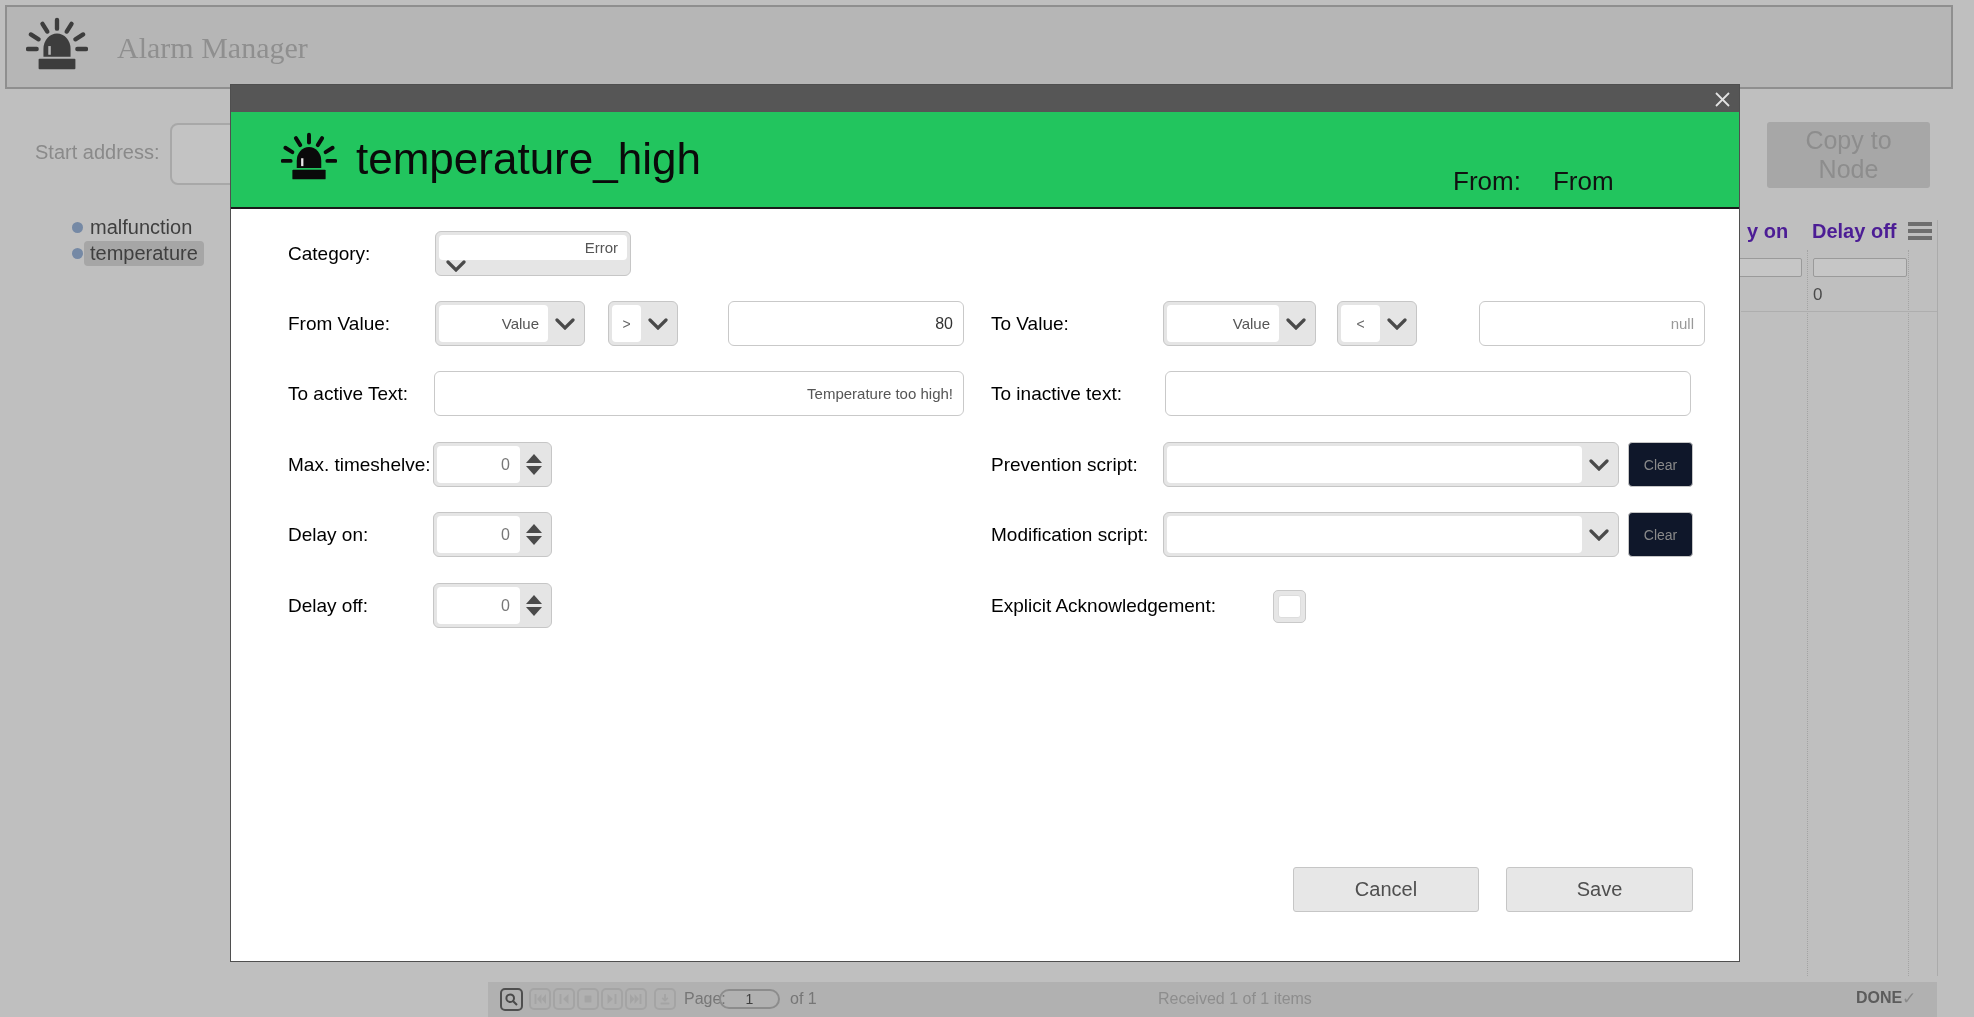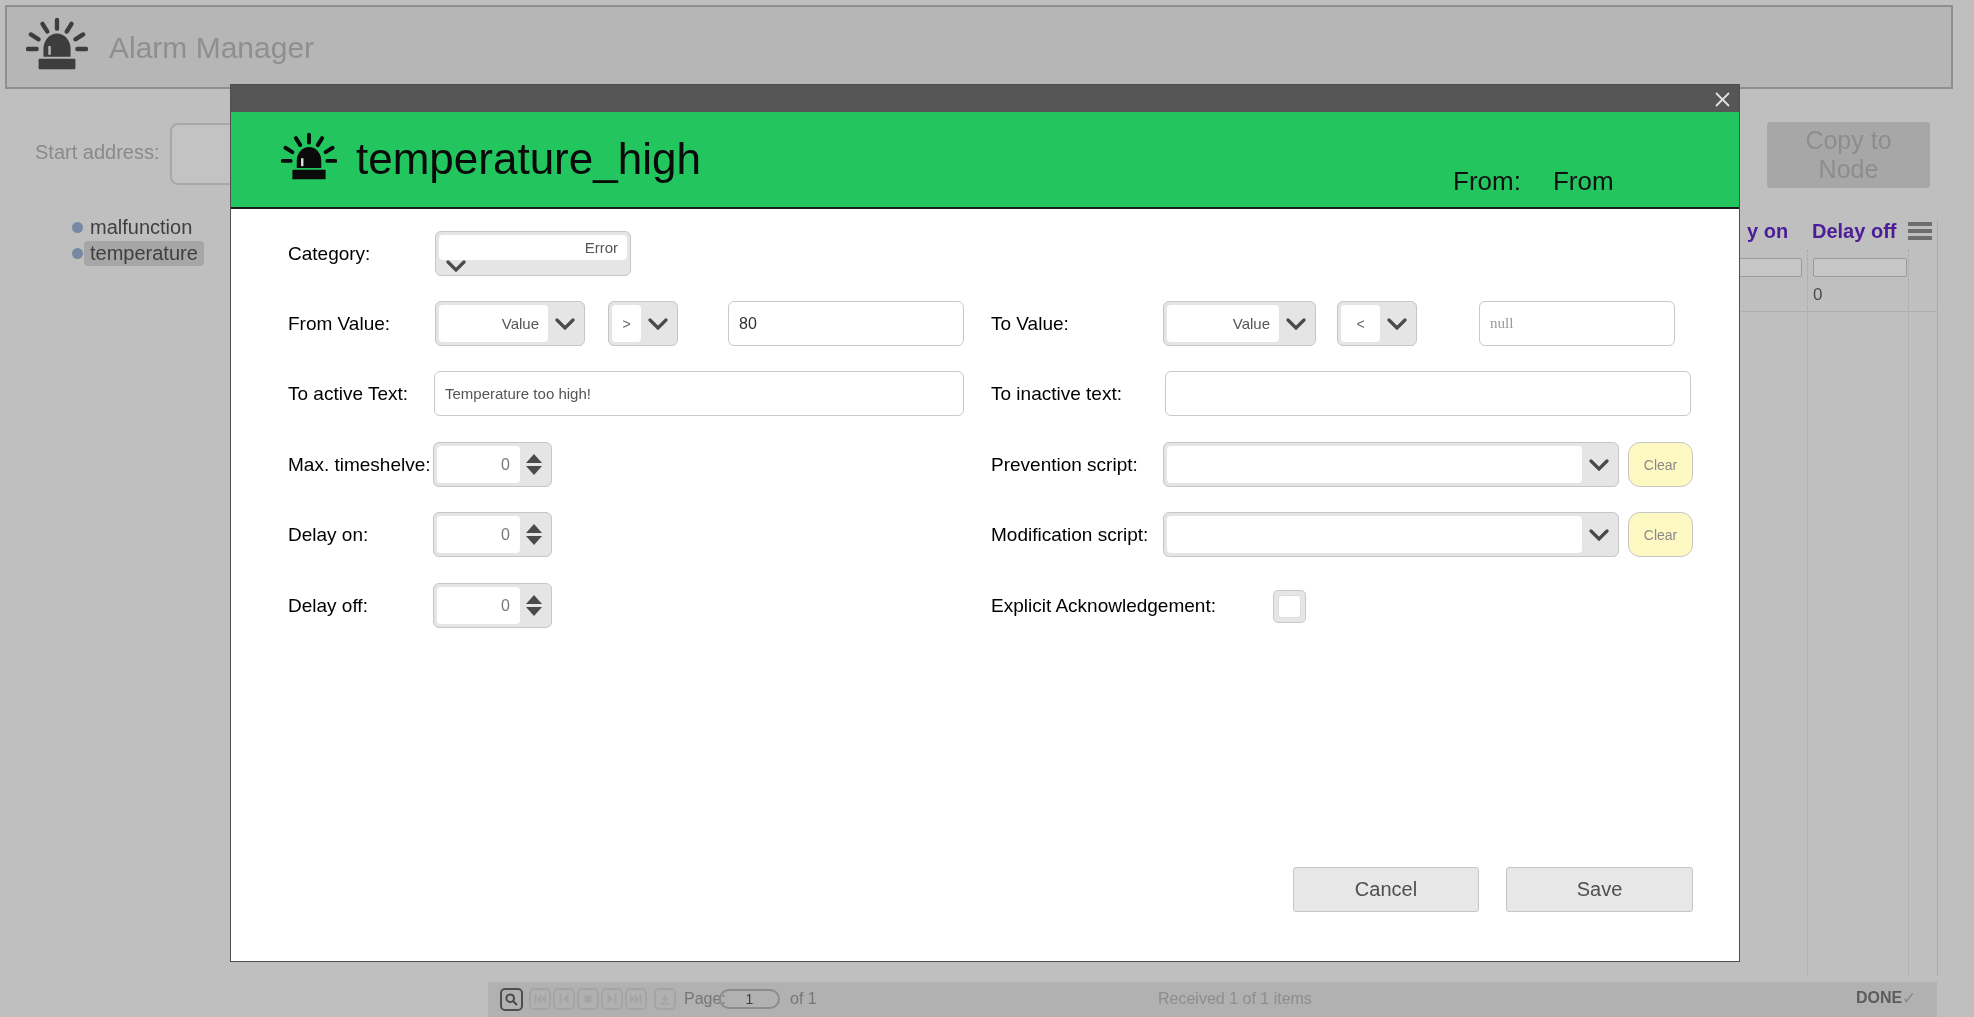--- a/index.html
+++ b/index.html
@@ -3,21 +3,21 @@
 <meta charset="utf-8">
 <style>
   html,body{margin:0;padding:0;}
   #screen{position:relative;width:1974px;height:1017px;background:#bfbfbf;
           font-family:"Liberation Sans",sans-serif;overflow:hidden;}
   .abs{position:absolute;}
 
   
   .app-header{left:5px;top:5px;width:1948px;height:84px;background:#b6b6b6;
               border:2px solid #8f8f8f;box-sizing:border-box;}
-  .app-title{left:102px;top:24px;font-size:30px;color:#8f8f8f;}
+  .app-title{left:110px;top:24px;font-size:30px;color:#8f8f8f;font-family:Liberation Serif, serif;}
   .start-label{left:35px;top:141px;font-size:20px;color:#8a8a8a;}
   .start-input{left:170px;top:123px;width:102px;height:62px;background:#c3c3c3;
                border:2px solid #a8a8a8;border-radius:8px;box-sizing:border-box;}
   .tree-item{display:flex;align-items:center;font-size:20px;color:#3f3f3f;}
   .bullet{width:11px;height:11px;border-radius:50%;background:#7589a5;margin-right:7px;flex:0 0 auto;}
   .tree-sel{background:#a6a6a6;border-radius:4px;padding:1px 6px;margin-left:-6px;}
   .copy-btn{left:1767px;top:122px;width:163px;height:66px;background:#a7a7a7;border:none;
             border-radius:3px;color:#8d8d8d;font-size:25px;display:flex;align-items:center;justify-content:center;}
   .tbl-head{font-size:20px;font-weight:bold;color:#4c1d95;}
   .tbl-filter{background:#c6c6c6;border:1px solid #9a9a9a;border-radius:2px;box-sizing:border-box;}
@@ -52,38 +52,38 @@
 
   .dd{position:absolute;height:45px;background:#e5e5e5;border:1px solid #c6c6c6;border-radius:6px;
       box-sizing:border-box;display:flex;align-items:stretch;padding:3px;}
   .dd-val{flex:1;background:#fff;border-radius:4px;display:flex;align-items:center;
           justify-content:flex-end;padding-right:9px;font-size:15px;color:#555;}
   .dd-val.center{justify-content:center;padding-right:0;font-size:14px;color:#666;}
   .dd-btn{width:33px;display:flex;align-items:center;justify-content:center;color:#4a4a4a;
           background:transparent;border:none;padding:0;}
 
   .txt{position:absolute;height:45px;box-sizing:border-box;background:#fff;border:1px solid #c9c9c9;
-       border-radius:6px;text-align:left;padding:1px 10px;font-size:15px;color:#555;
+       border-radius:6px;text-align:right;padding:1px 10px;font-size:15px;color:#555;
        font-family:"Liberation Sans",sans-serif;}
   .txt.dark{color:#333;font-size:16px;}
   .txt.muted{color:#999;}
 
   .spin{position:absolute;width:119px;height:45px;background:#e5e5e5;border:1px solid #c6c6c6;
         border-radius:6px;box-sizing:border-box;display:flex;align-items:stretch;padding:3px;}
   .spin-val{flex:1;background:#fff;border-radius:4px;display:flex;align-items:center;
             justify-content:flex-end;padding-right:10px;font-size:16px;color:#777;}
   .spin-btns{width:28px;display:flex;flex-direction:column;align-items:center;justify-content:center;
              background:transparent;border:none;padding:0;}
   .tri-up{width:0;height:0;border-left:8px solid transparent;border-right:8px solid transparent;
           border-bottom:9px solid #4a4a4a;margin-bottom:3px;}
   .tri-dn{width:0;height:0;border-left:8px solid transparent;border-right:8px solid transparent;
           border-top:9px solid #4a4a4a;}
 
-  .clear-btn{position:absolute;height:45px;width:65px;background:#fef9c3;border:1px solid #c6c6c6;
-             border-radius:12px;color:#8a8a8a;font-size:14px;display:flex;align-items:center;
+  .clear-btn{position:absolute;height:45px;width:65px;background:#0f172a;border:1px solid #c6c6c6;
+             border-radius:4px;color:#8a8a8a;font-size:14px;display:flex;align-items:center;
              justify-content:center;font-family:"Liberation Sans",sans-serif;}
 
   .checkbox{position:absolute;left:1042px;top:505px;width:33px;height:33px;background:#e6e6e6;
             border:1px solid #c9c9c9;border-radius:5px;box-sizing:border-box;
             display:flex;align-items:center;justify-content:center;}
   .checkbox-inner{width:21px;height:21px;background:#fff;border:1px solid #ddd;border-radius:3px;}
 
   .btn{position:absolute;height:45px;background:#e7e7e7;border:1px solid #c6c6c6;border-radius:3px;
        color:#4f4f4f;font-size:20px;display:flex;align-items:center;justify-content:center;
        font-family:"Liberation Sans",sans-serif;}
@@ -268,21 +268,21 @@
       </button>
     </div>
     <div class="dd" style="left:1106px;top:216px;width:80px;">
       <div class="dd-val center">&lt;</div>
       <button class="dd-btn">
         <svg width="20" height="12" viewBox="0 0 20 12" fill="none" stroke="currentColor" stroke-width="3.2" stroke-linecap="round">
             <path d="M2 2 10 10 18 2"></path>
           </svg>
       </button>
     </div>
-    <input class="txt muted" readonly="" style="left: 1248px; top: 216px; width: 196px; font-family: Liberation Serif, serif;" value="null">
+    <input class="txt muted" readonly="" style="left: 1248px; top: 216px; width: 226px;" value="null">
 
     <span class="label" style="left:57px;top:286px;">To active Text:</span>
     <input class="txt" readonly="" style="left: 203px; top: 286px; width: 530px;" value="Temperature too high!">
 
     <span class="label" style="left:760px;top:286px;">To inactive text:</span>
     <input class="txt" readonly="" style="left: 934px; top: 286px; width: 526px;" value="">
 
     <span class="label" style="left:57px;top:357px;">Max. timeshelve:</span>
     <div class="spin" style="left:202px;top:357px;">
       <div class="spin-val">0</div>

